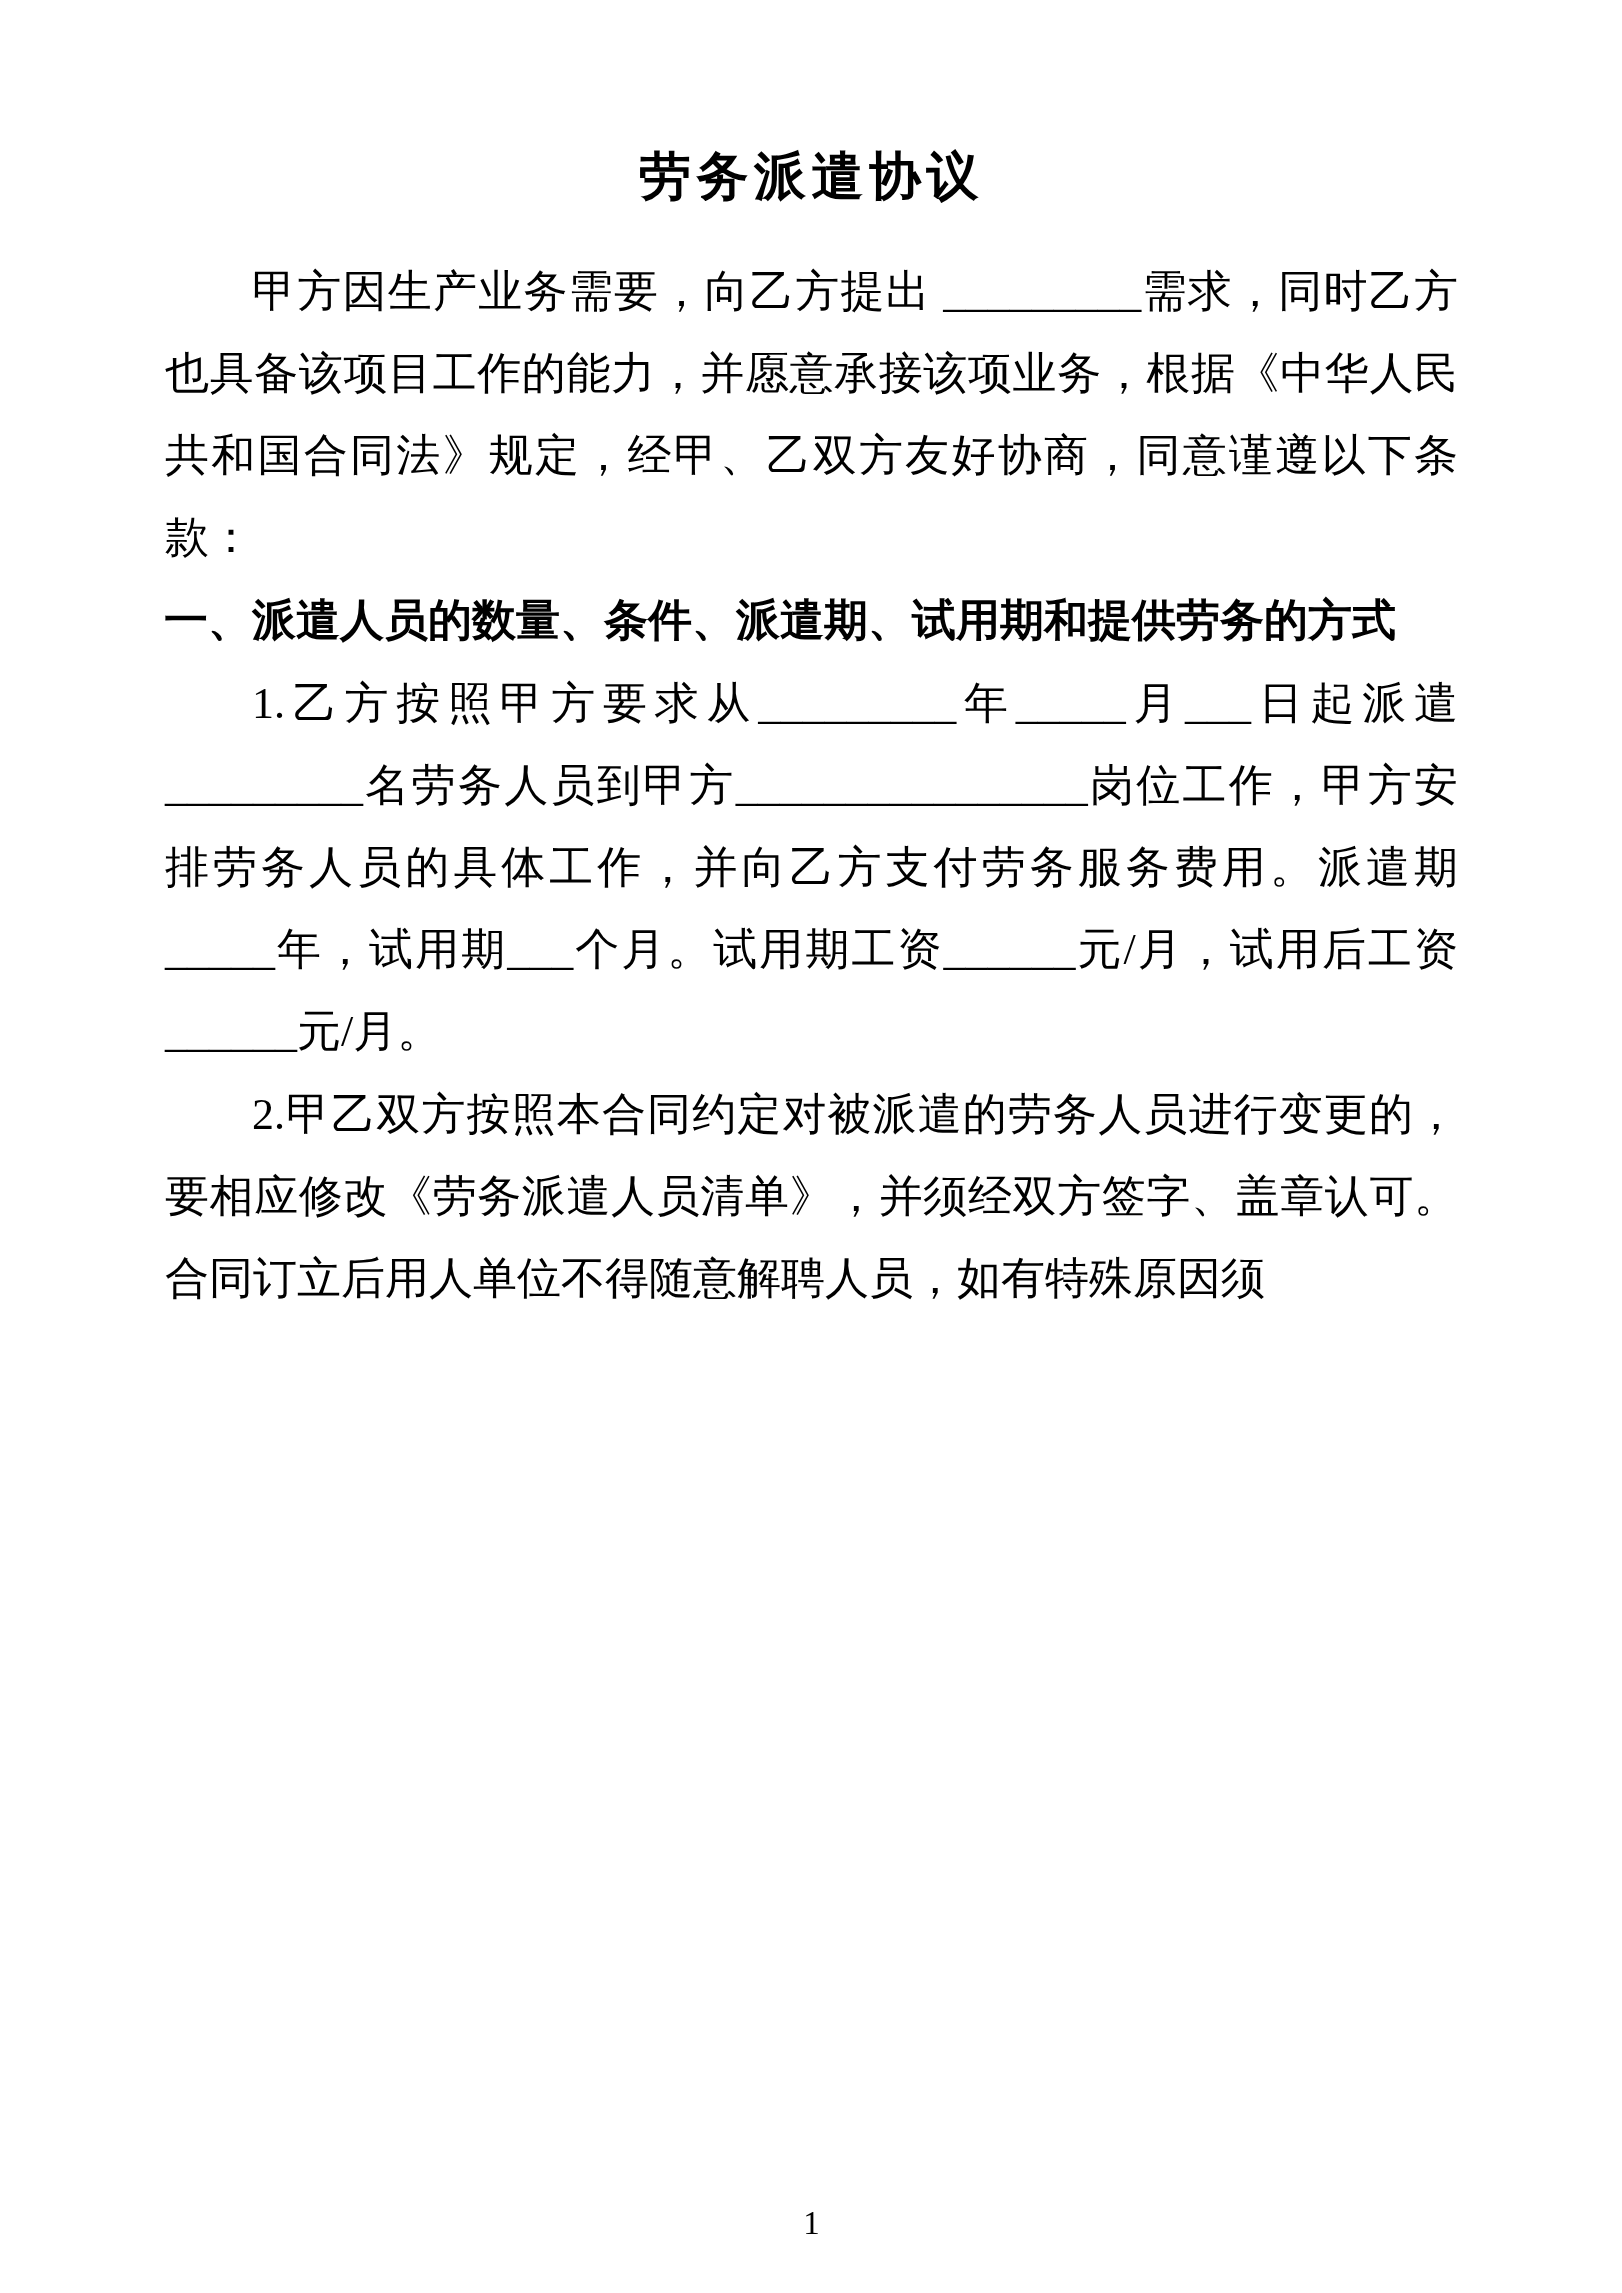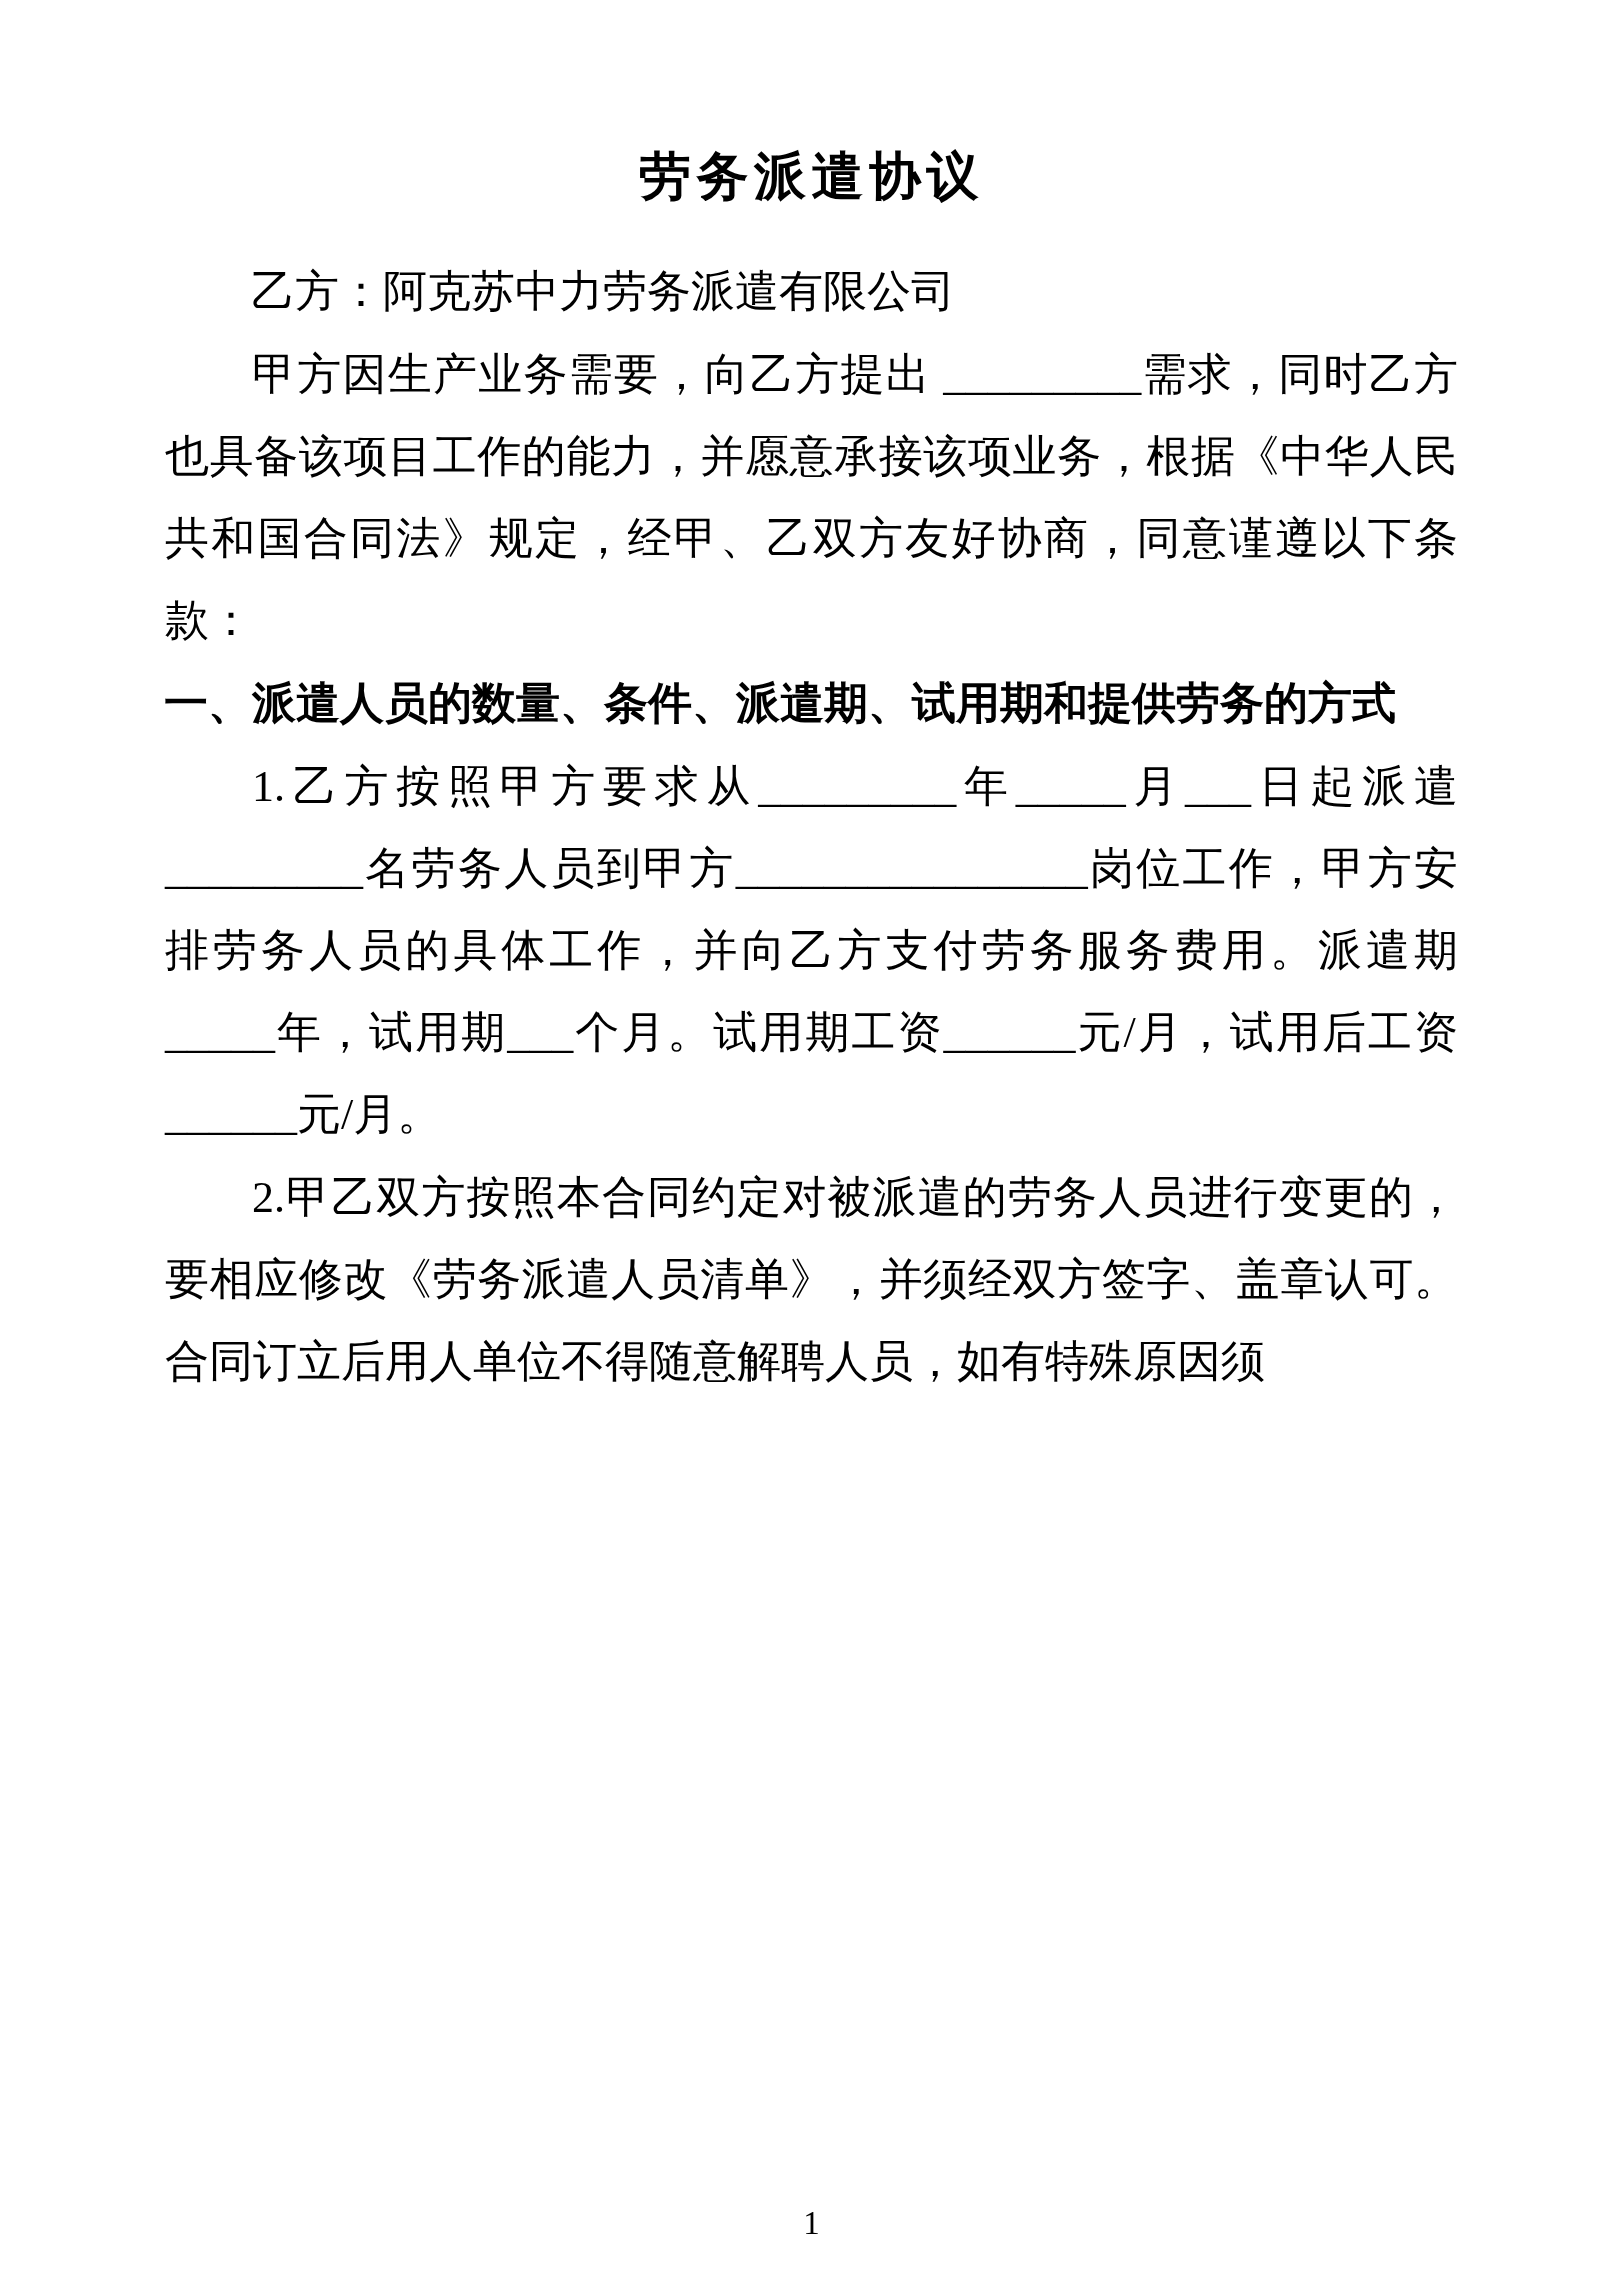--- a/index.html
+++ b/index.html
@@ -69,23 +69,20 @@
   }
 </style>
 </head>
 <body>
 
 <div class="page">
 
   <h1 class="doc-title">劳务派遣协议</h1>
 
 
-  <div class="line party-line">
-    <span>乙方：</span><span>阿克苏中力劳务派遣有限公司</span>
-  </div>
 
   <p class="para indent">甲方因生产业务需要，向乙方提出 _________需求，同时乙方也具备该项目工作的能力，并愿意承接该项业务，根据《中华人民共和国合同法》规定，经甲、乙双方友好协商，同意谨遵以下条款：</p>
 
   <h2 class="heading">一、派遣人员的数量、条件、派遣期、试用期和提供劳务的方式</h2>
 
   <p class="para indent">1.乙方按照甲方要求从_________年_____月___日起派遣_________名劳务人员到甲方________________岗位工作，甲方安排劳务人员的具体工作，并向乙方支付劳务服务费用。派遣期_____年，试用期___个月。试用期工资______元/月，试用后工资______元/月。</p>
 
 
 
 

